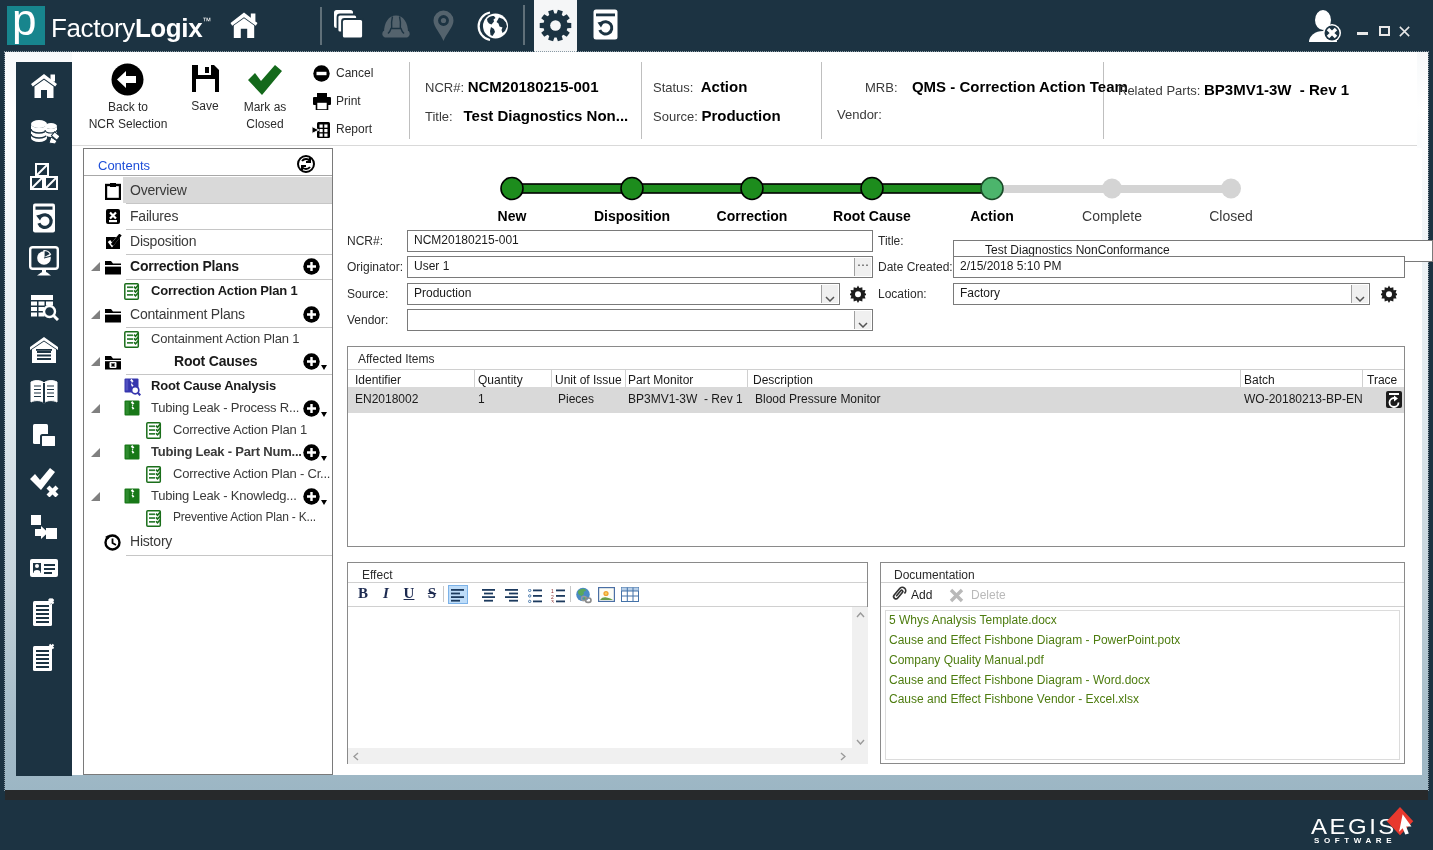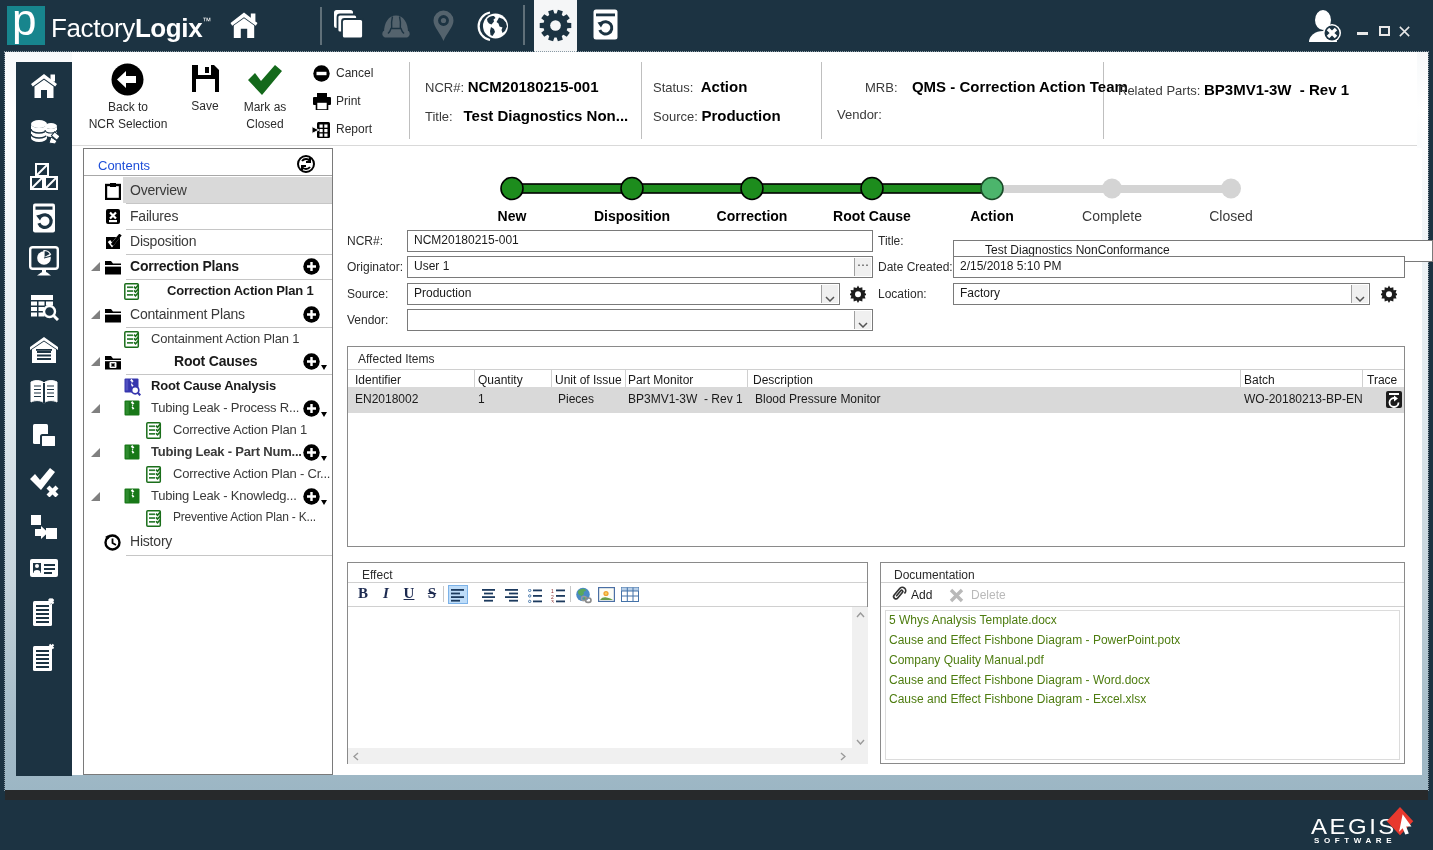--- a/index.html
+++ b/index.html
@@ -334,21 +334,21 @@
       <div class="trow b" style="left:46px;top:109px;">Correction Plans</div>
       <svg class="tplus" style="left:219px;top:109px;" width="17" height="17" viewBox="0 0 17 17">
           <circle cx="8.5" cy="8.5" r="8.2" fill="#000"></circle>
           <path d="M8.5 4 v9 M4 8.5 h9" stroke="#fff" stroke-width="2.4"></path>
         </svg>
       <div class="tline" style="top:130px;"></div>
 
       <svg class="ticon chk" style="left:40px;top:134px;">
           <use href="#gchk"></use>
         </svg>
-      <div class="trow b" style="left:67px;top:134px;font-size:13px;margin-left:16px;">Correction Action Plan 1</div>
+      <div class="trow b" style="left:67px;top:134px;font-size:13px;">Correction Action Plan 1</div>
 
       <div class="texp" style="left:7px;top:161px;"></div>
       <svg class="ticon" style="left:20px;top:158px;" width="18" height="16" viewBox="0 0 18 16">
           <path d="M1 2 h6 l2 2.5 h8 v11 h-16 z" fill="#000"></path>
           <rect x="1" y="6" width="16" height="1.6" fill="#fff"></rect>
         </svg>
       <div class="trow" style="left:46px;top:157px;">Containment Plans</div>
       <svg class="tplus" style="left:219px;top:157px;" width="17" height="17" viewBox="0 0 17 17">
           <circle cx="8.5" cy="8.5" r="8.2" fill="#000"></circle>
           <path d="M8.5 4 v9 M4 8.5 h9" stroke="#fff" stroke-width="2.4"></path>
@@ -639,21 +639,21 @@
       <svg class="abs" style="left:68px;top:25px;" width="15" height="15" viewBox="0 0 15 15">
           <path d="M2 2 L13 13 M13 2 L2 13" stroke="#b9b9b9" stroke-width="3.4"></path>
         </svg>
       <div class="lbl" style="left:90px;top:25px;color:#b9b9b9;">Delete</div>
       <div class="abs" style="left:0;top:43px;width:523px;height:1px;background:#d0d0d0;"></div>
       <div class="abs" style="left:4px;top:47px;width:515px;height:150px;border:1px solid #dcdcdc;"></div>
       <div class="doc" style="top:50px;">5 Whys Analysis Template.docx</div>
       <div class="doc" style="top:70px;">Cause and Effect Fishbone Diagram - PowerPoint.potx</div>
       <div class="doc" style="top:90px;">Company Quality Manual.pdf</div>
       <div class="doc" style="top:110px;">Cause and Effect Fishbone Diagram - Word.docx</div>
-      <div class="doc" style="top:129px;">Cause and Effect Fishbone Diagram - Excel.xlsx</div>
+      <div class="doc" style="top:129px;">Cause and Effect Fishbone Vendor - Excel.xlsx</div>
     </div>
     <svg width="0" height="0" style="position:absolute;">
         <defs>
       <g id="ggear">
             <path d="M8 0.5 l1.4 2.6 2.9-0.9 0.2 3 3-0.2 -0.9 2.9 2.6 1.4 -2.6 1.4 0.9 2.9 -3 -0.2 -0.2 3 -2.9 -0.9 -1.4 2.6 -1.4 -2.6 -2.9 0.9 -0.2 -3 -3 0.2 0.9 -2.9 -2.6 -1.4 2.6 -1.4 -0.9 -2.9 3 0.2 0.2 -3 2.9 0.9 z" fill="#1c1c1c"></path>
             <circle cx="8" cy="9.3" r="3" fill="#fff"></circle>
           </g>
     </defs>
       </svg>
   </div>

